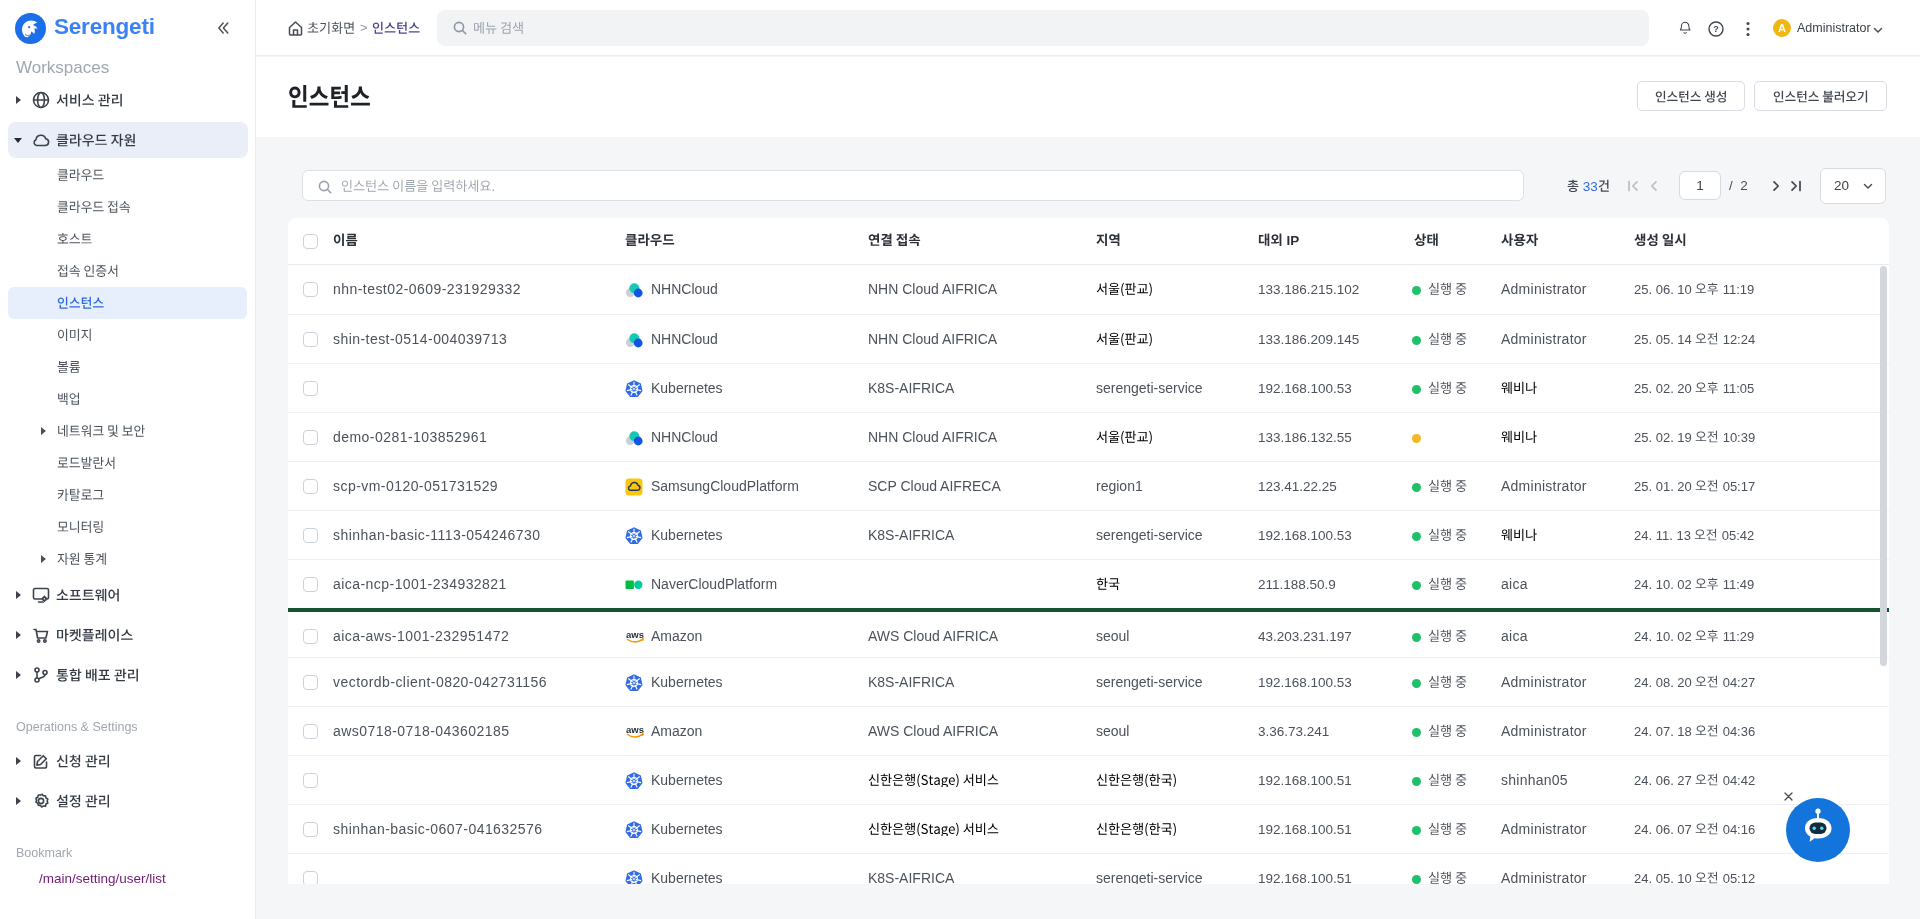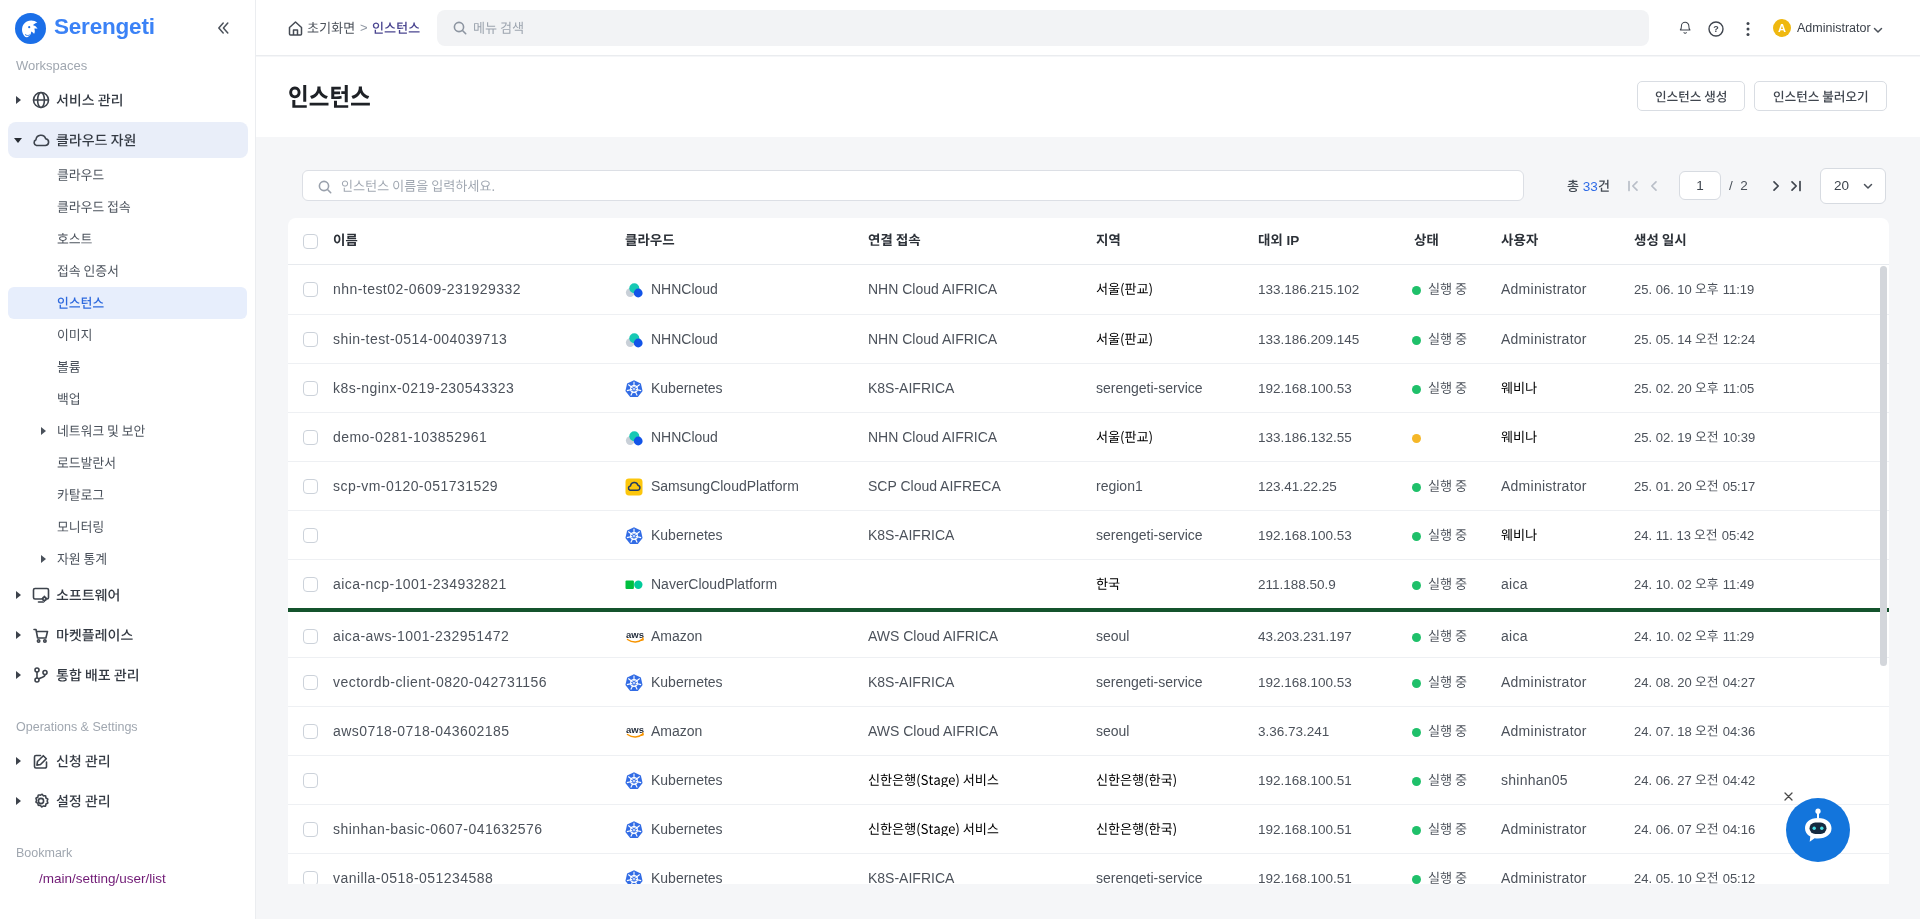--- a/index.html
+++ b/index.html
@@ -29,21 +29,21 @@
     </div>
     <div class="abs" style="left:54px;top:11px;height:31px;line-height:31px;font-size:22.5px;font-weight:bold;color:#3b82f6;letter-spacing:-0.2px">Serengeti</div>
     <div class="abs ic" style="left:217px;top:21px">
       <svg width="12" height="14" viewBox="0 0 12 14" style="">
         <g fill="none" stroke="#4c525b" stroke-width="1.5" stroke-linecap="round" stroke-linejoin="round">
           <path d="M6.2 2 1.8 7l4.4 5"></path>
           <path d="M10.8 2 6.4 7l4.4 5"></path>
         </g>
       </svg>
     </div>
-    <div class="abs" style="left:16px;top:58px;font-size:13px;color:#a0a7b0">Workspaces</div>
+    <div class="abs" style="left:16px;top:58px;font-size:17px;color:#a0a7b0">Workspaces</div>
     <div class="mi" style="top:80px">
       <i class="abs" style="left:16px;top:16px;border-left:5px solid #3c424b;border-top:4px solid transparent;border-bottom:4px solid transparent"></i>
       <span class="abs ic" style="left:31px;top:10px">
         <svg width="20" height="20" viewBox="0 0 20 20" style="">
           <g fill="none" stroke="#3d434c" stroke-width="1.6" stroke-linecap="round" stroke-linejoin="round">
             <circle cx="10" cy="10" r="7.5"></circle>
             <ellipse cx="10" cy="10" rx="3.4" ry="7.5"></ellipse>
             <path d="M2.7 10h14.6"></path>
           </g>
         </svg>
@@ -525,21 +525,20 @@
           <use href="#g140" x="2064" y="880"></use>
         </svg></span>
       <span class="c us" style="left:1213px">Administrator</span>
       <span class="c dtc" style="left:1346px">25. 05. 14 <svg class="kt" preserveAspectRatio="none" style="width:23.6px;height:13.2px;fill:#4c525b;" viewBox="0 0 1840 1000">
           <use href="#g141" x="0" y="880"></use>
           <use href="#g143" x="920" y="880"></use>
         </svg> 12:24</span>
     </div>
     <div class="row abs" style="left:0;top:145px;width:100%;height:49px;border-top:1px solid #eef0f3;">
       <i class="cb" style="top:17px"></i>
-      <span class="c nm" style="left:45px">k8s-nginx-0219-230543323</span>
       <span class="abs ic" style="left:337px;top:16px">
         <svg width="18" height="18" viewBox="0 0 18 18" style="">
           <path d="M9.00 0.20L15.88 3.51L17.58 10.96L12.82 16.93L5.18 16.93L0.42 10.96L2.12 3.51z" fill="#326ce5"></path>
           <g fill="none" stroke="#fff" stroke-width="1.1">
             <circle cx="9" cy="9" r="3.4"></circle>
             <path d="M9 9L9.00 1.70"></path>
             <path d="M9 9L14.71 4.45"></path>
             <path d="M9 9L16.12 10.62"></path>
             <path d="M9 9L12.17 15.58"></path>
             <path d="M9 9L5.83 15.58"></path>
@@ -620,20 +619,21 @@
           <use href="#g140" x="2064" y="880"></use>
         </svg></span>
       <span class="c us" style="left:1213px">Administrator</span>
       <span class="c dtc" style="left:1346px">25. 01. 20 <svg class="kt" preserveAspectRatio="none" style="width:23.6px;height:13.2px;fill:#4c525b;" viewBox="0 0 1840 1000">
           <use href="#g141" x="0" y="880"></use>
           <use href="#g143" x="920" y="880"></use>
         </svg> 05:17</span>
     </div>
     <div class="row abs" style="left:0;top:292px;width:100%;height:49px;border-top:1px solid #eef0f3;">
       <i class="cb" style="top:17px"></i>
+      <span class="c nm" style="left:45px">shinhan-basic-1113-054246730</span>
       <span class="abs ic" style="left:337px;top:16px">
         <svg width="18" height="18" viewBox="0 0 18 18" style="">
           <path d="M9.00 0.20L15.88 3.51L17.58 10.96L12.82 16.93L5.18 16.93L0.42 10.96L2.12 3.51z" fill="#326ce5"></path>
           <g fill="none" stroke="#fff" stroke-width="1.1">
             <circle cx="9" cy="9" r="3.4"></circle>
             <path d="M9 9L9.00 1.70"></path>
             <path d="M9 9L14.71 4.45"></path>
             <path d="M9 9L16.12 10.62"></path>
             <path d="M9 9L12.17 15.58"></path>
             <path d="M9 9L5.83 15.58"></path>
@@ -886,21 +886,20 @@
           <use href="#g140" x="2064" y="880"></use>
         </svg></span>
       <span class="c us" style="left:1213px">Administrator</span>
       <span class="c dtc" style="left:1346px">24. 06. 07 <svg class="kt" preserveAspectRatio="none" style="width:23.6px;height:13.2px;fill:#4c525b;" viewBox="0 0 1840 1000">
           <use href="#g141" x="0" y="880"></use>
           <use href="#g143" x="920" y="880"></use>
         </svg> 04:16</span>
     </div>
     <div class="row abs" style="left:0;top:635px;width:100%;height:49px;border-top:1px solid #eef0f3;">
       <i class="cb" style="top:17px"></i>
-      <span class="c nm" style="left:45px">vanilla-0518-051234588</span>
       <span class="abs ic" style="left:337px;top:16px">
         <svg width="18" height="18" viewBox="0 0 18 18" style="">
           <path d="M9.00 0.20L15.88 3.51L17.58 10.96L12.82 16.93L5.18 16.93L0.42 10.96L2.12 3.51z" fill="#326ce5"></path>
           <g fill="none" stroke="#fff" stroke-width="1.1">
             <circle cx="9" cy="9" r="3.4"></circle>
             <path d="M9 9L9.00 1.70"></path>
             <path d="M9 9L14.71 4.45"></path>
             <path d="M9 9L16.12 10.62"></path>
             <path d="M9 9L12.17 15.58"></path>
             <path d="M9 9L5.83 15.58"></path>

